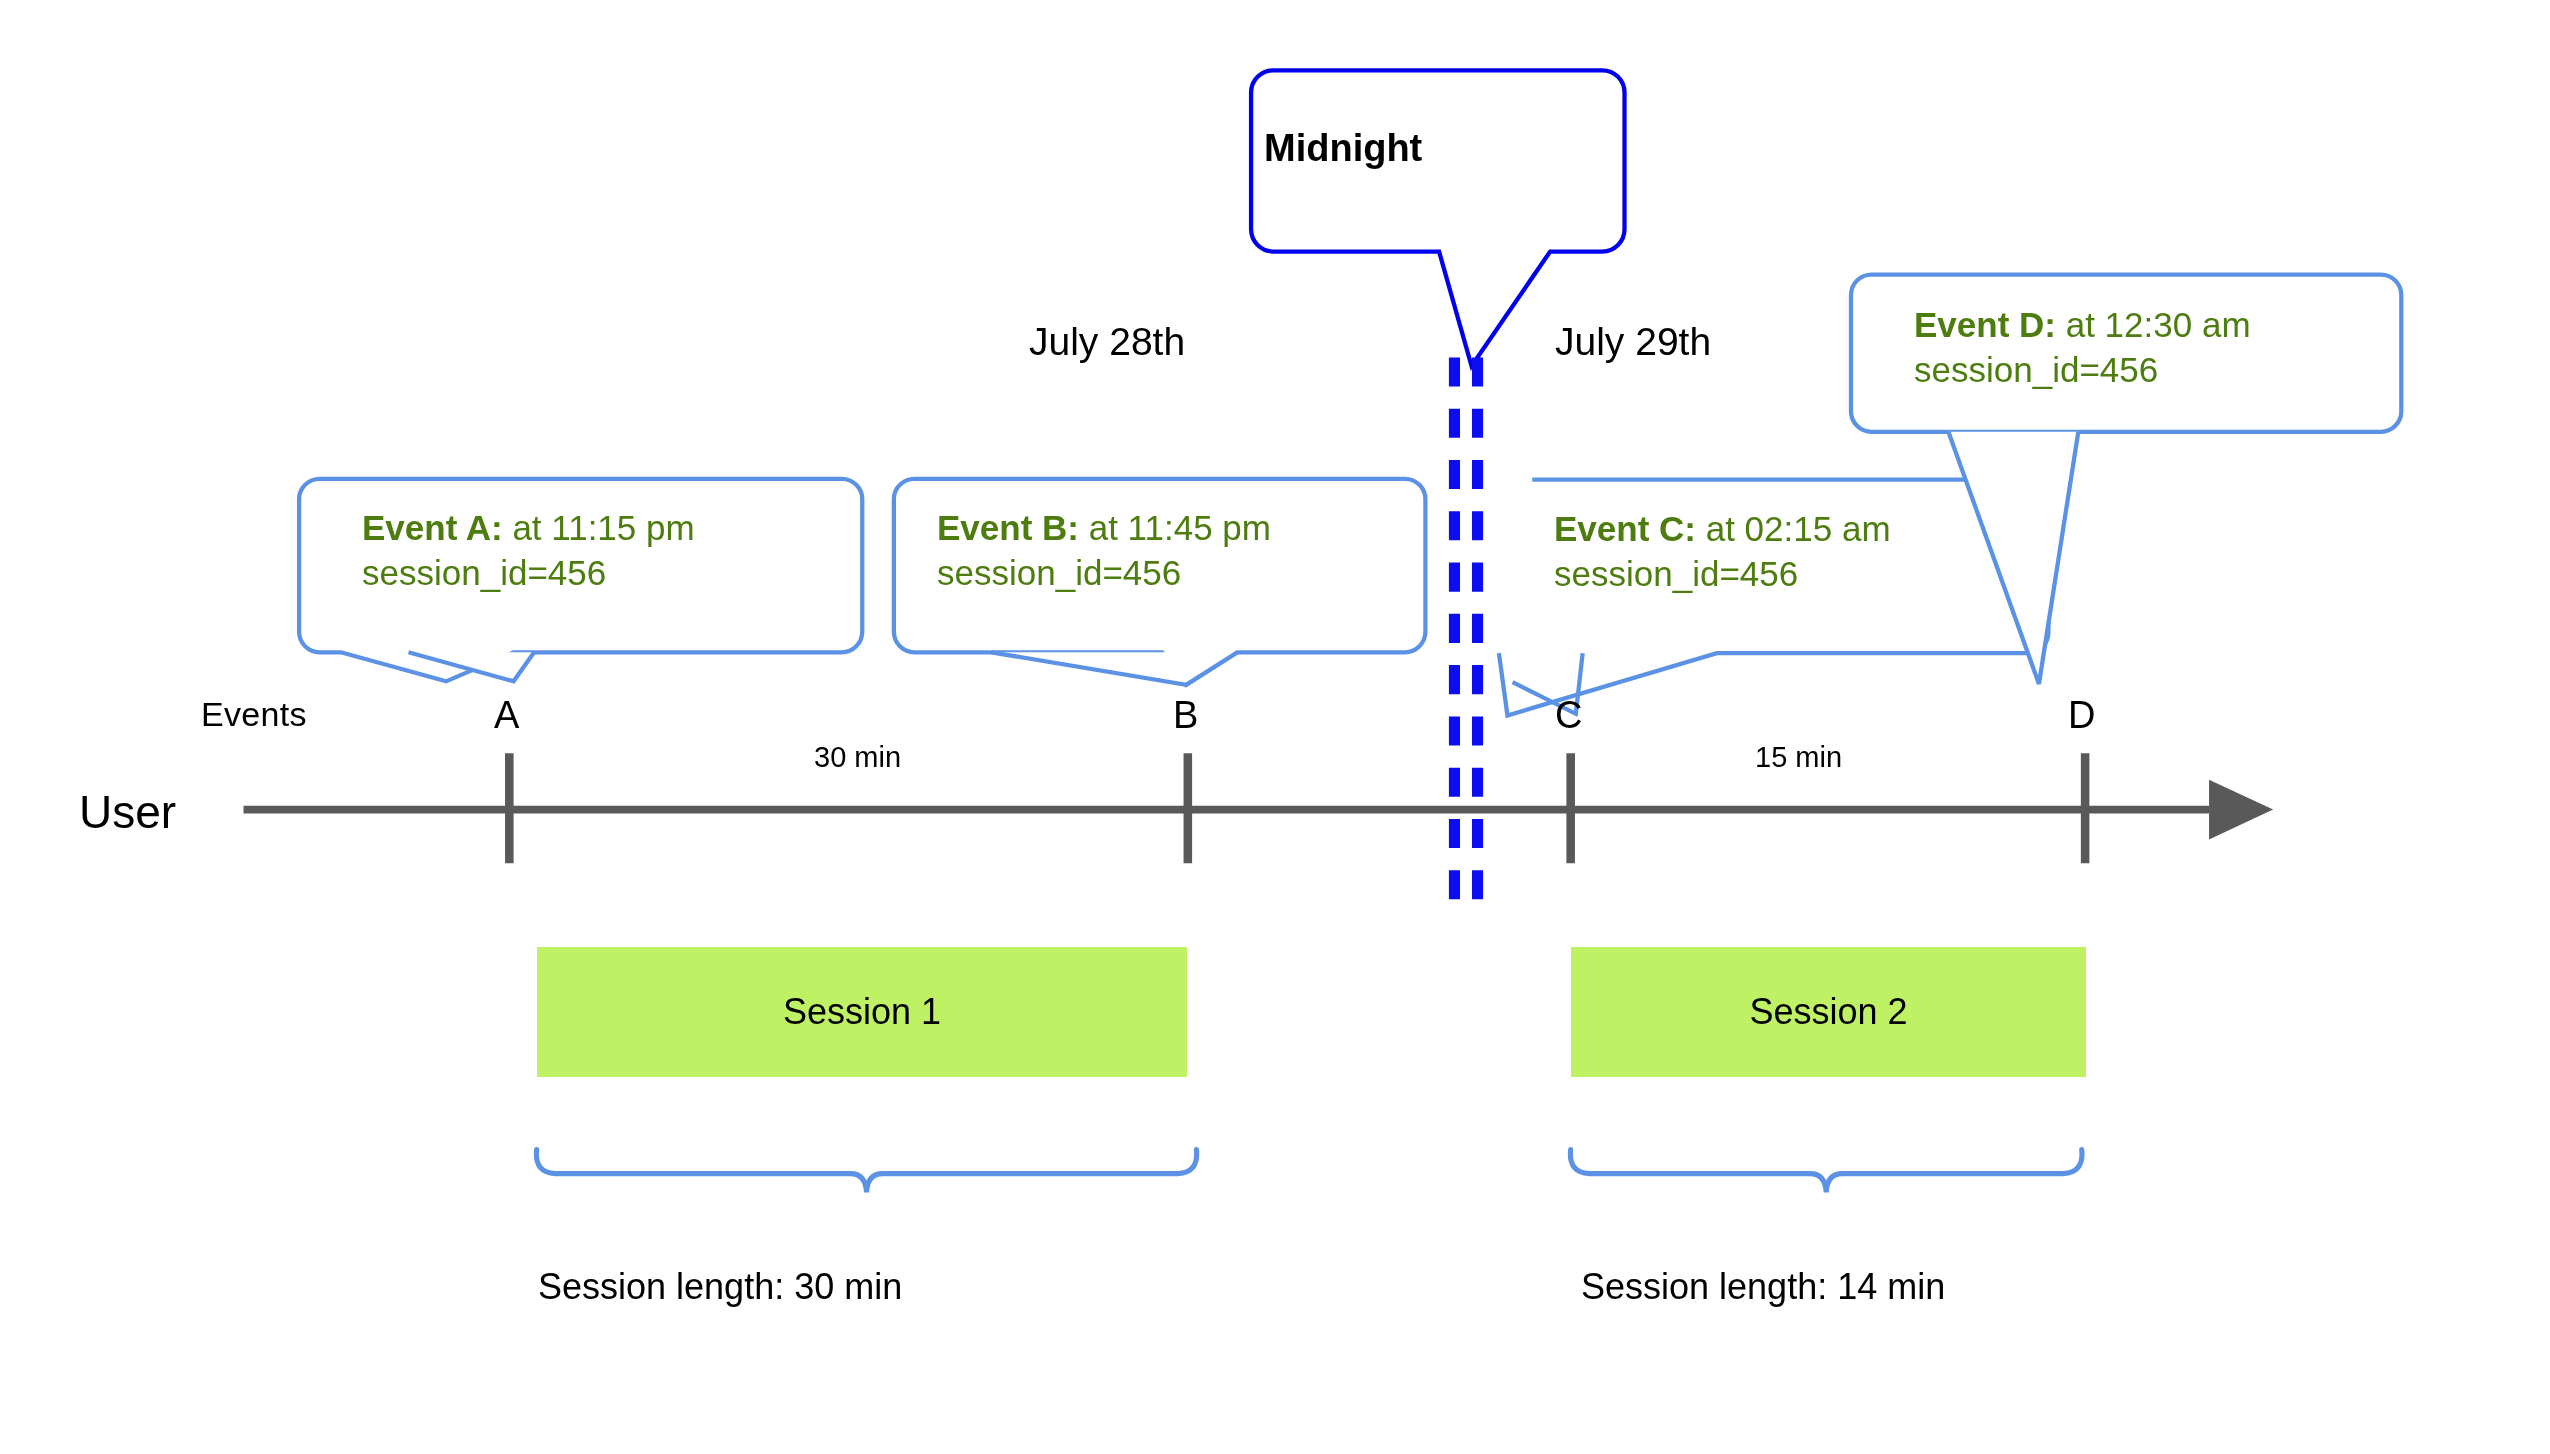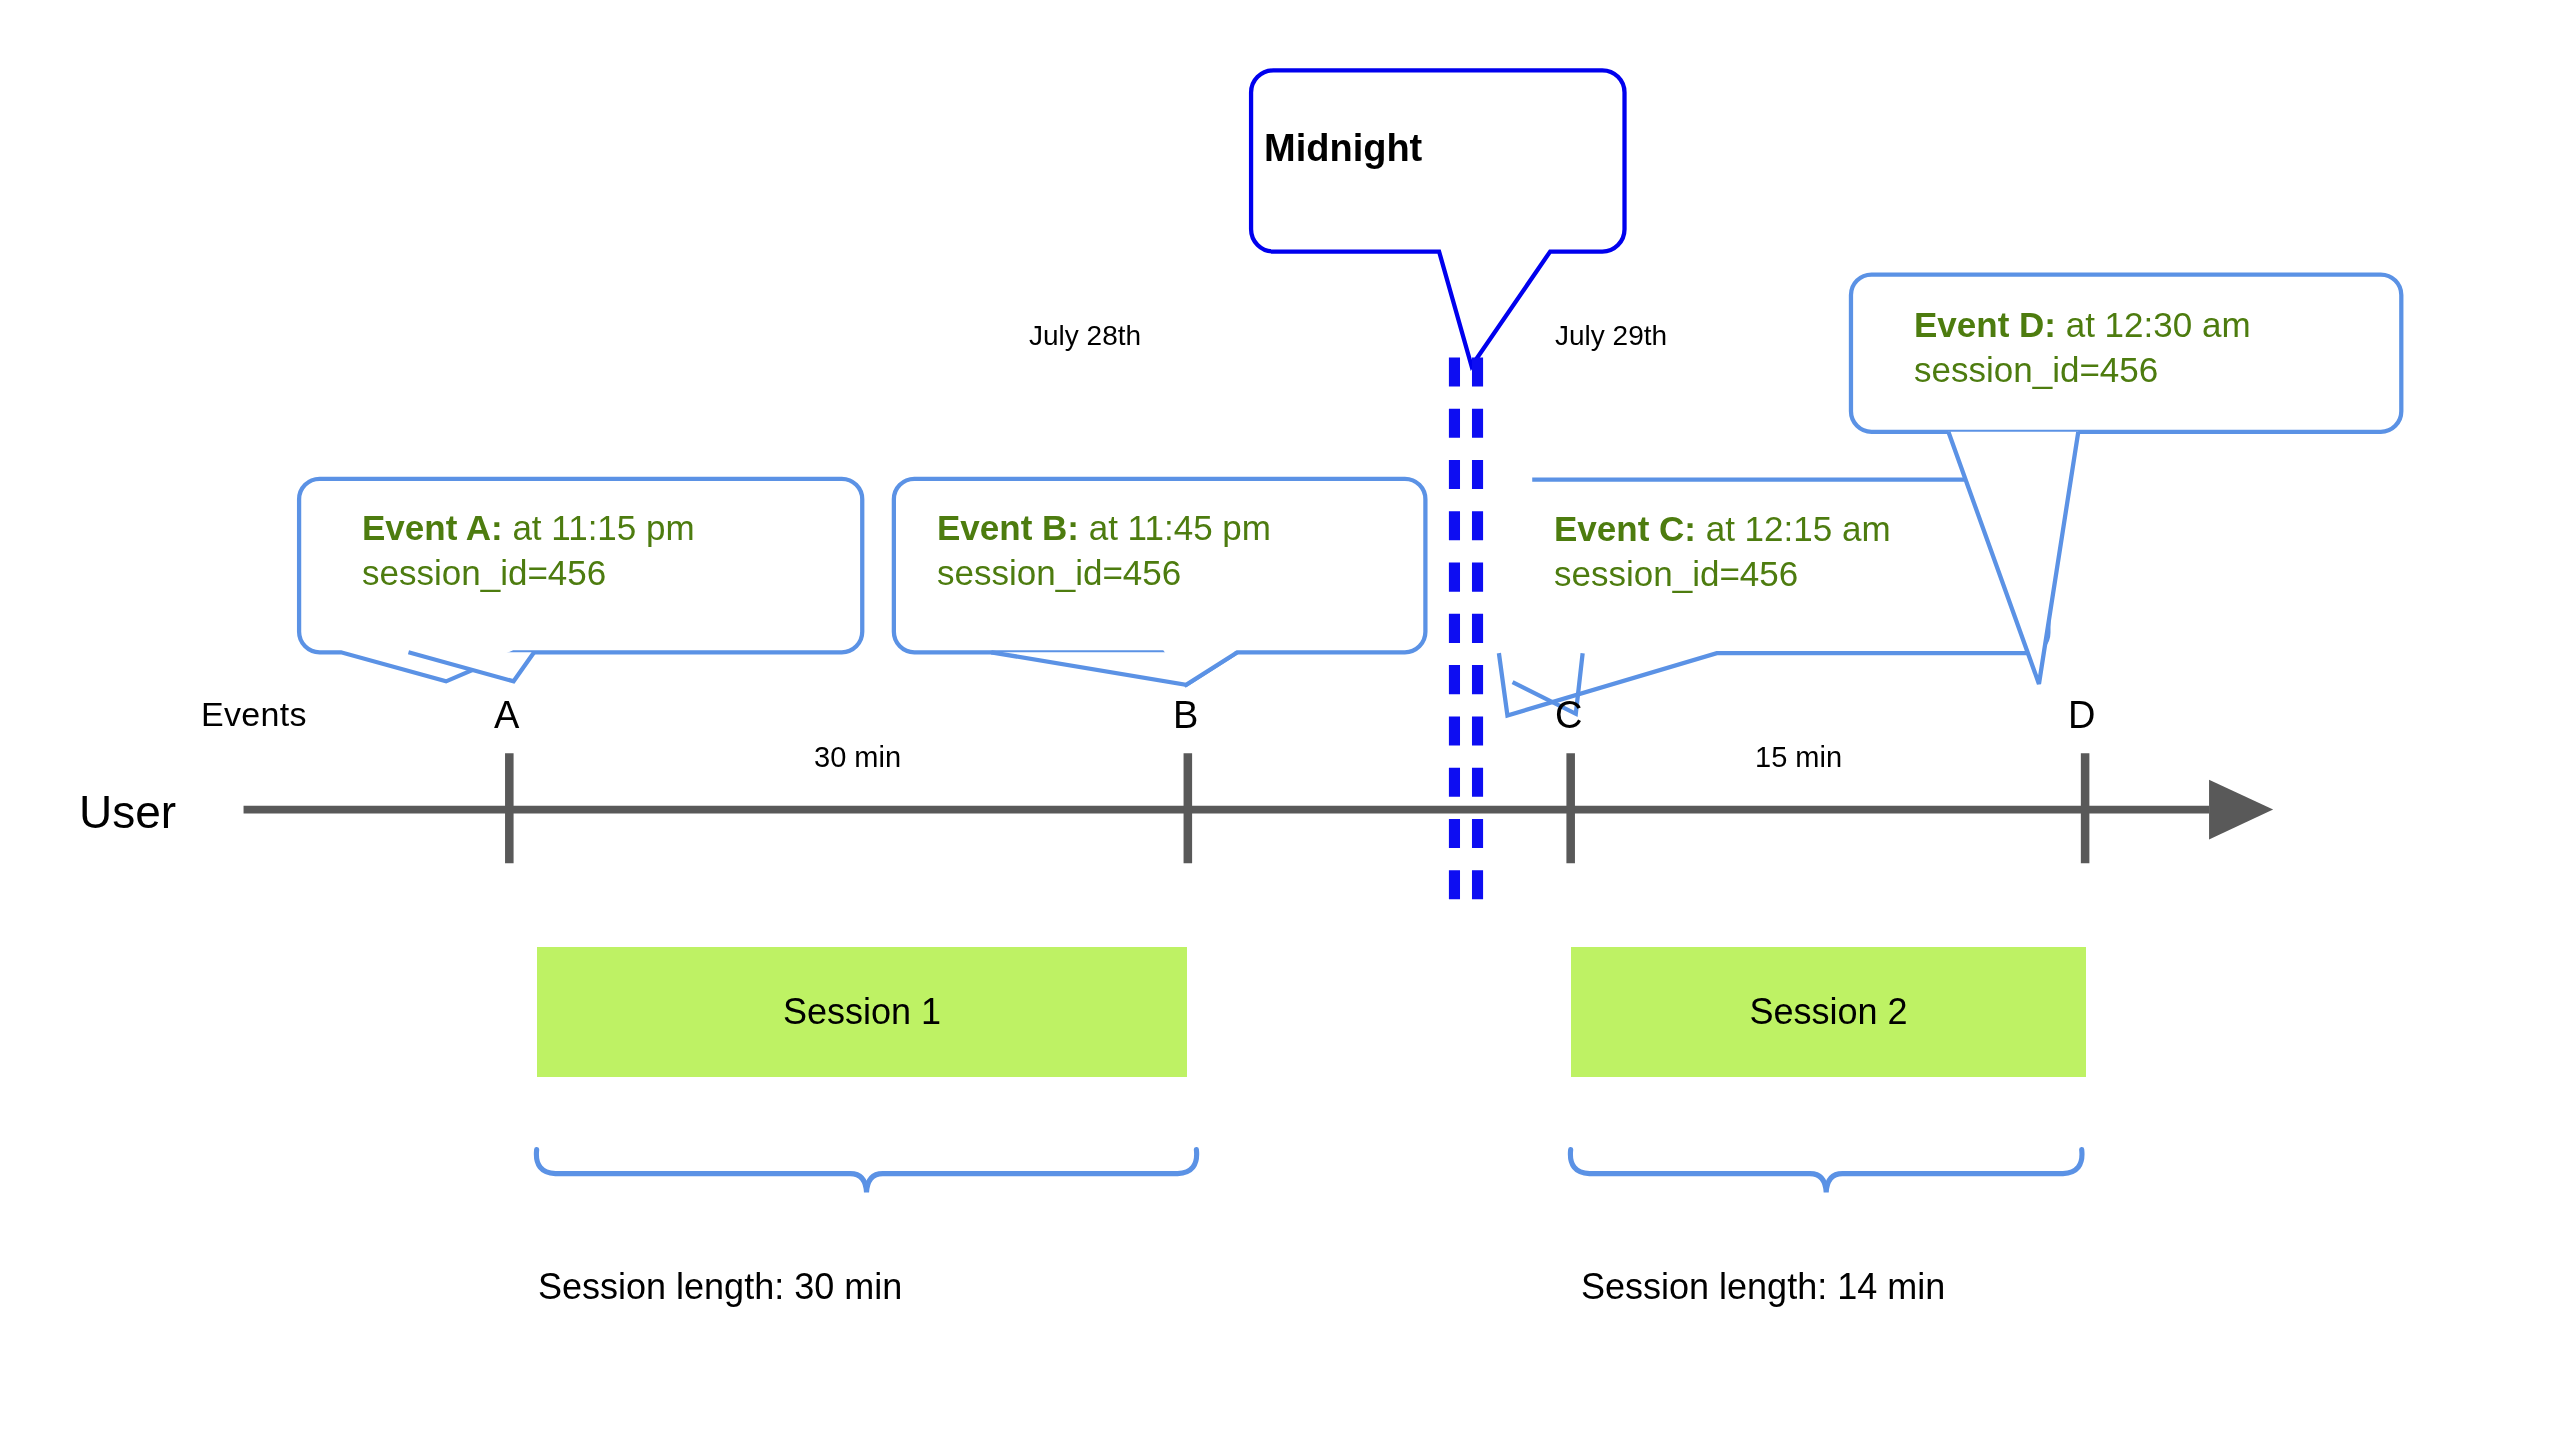--- a/index.html
+++ b/index.html
@@ -44,21 +44,21 @@
     font-weight: bold;
   }
   .lbl-events {
     font-size: 34px;
     letter-spacing: 0.3px;
   }
   .lbl-user {
     font-size: 46px;
   }
   .lbl-date {
-    font-size: 28px;
+    font-size: 39px;
   }
   .lbl-tick {
     font-size: 38px;
   }
   .lbl-dur {
     font-size: 29px;
   }
   .lbl-session {
     font-size: 36px;
   }
@@ -188,21 +188,21 @@
     <div><b>Event A:</b><span> at 11:15 pm</span></div>
     <div>session_id=456</div>
   </div>
 
   <div class="callout-text" style="left:937px; top:506px;">
     <div><b>Event B:</b><span> at 11:45 pm</span></div>
     <div>session_id=456</div>
   </div>
 
   <div class="callout-text" style="left:1554px; top:507px;">
-    <div><b>Event C:</b><span> at 12:15 am</span></div>
+    <div><b>Event C:</b><span> at 02:15 am</span></div>
     <div>session_id=456</div>
   </div>
 
   <div class="callout-text" style="left:1914px; top:303px;">
     <div><b>Event D:</b><span> at 12:30 am</span></div>
     <div>session_id=456</div>
   </div>
 
   <div class="txt lbl-events" style="left:201px; top:694px;">Events</div>
   <div class="txt lbl-user" style="left:79px; top:785px;text-align:right;">User</div>

